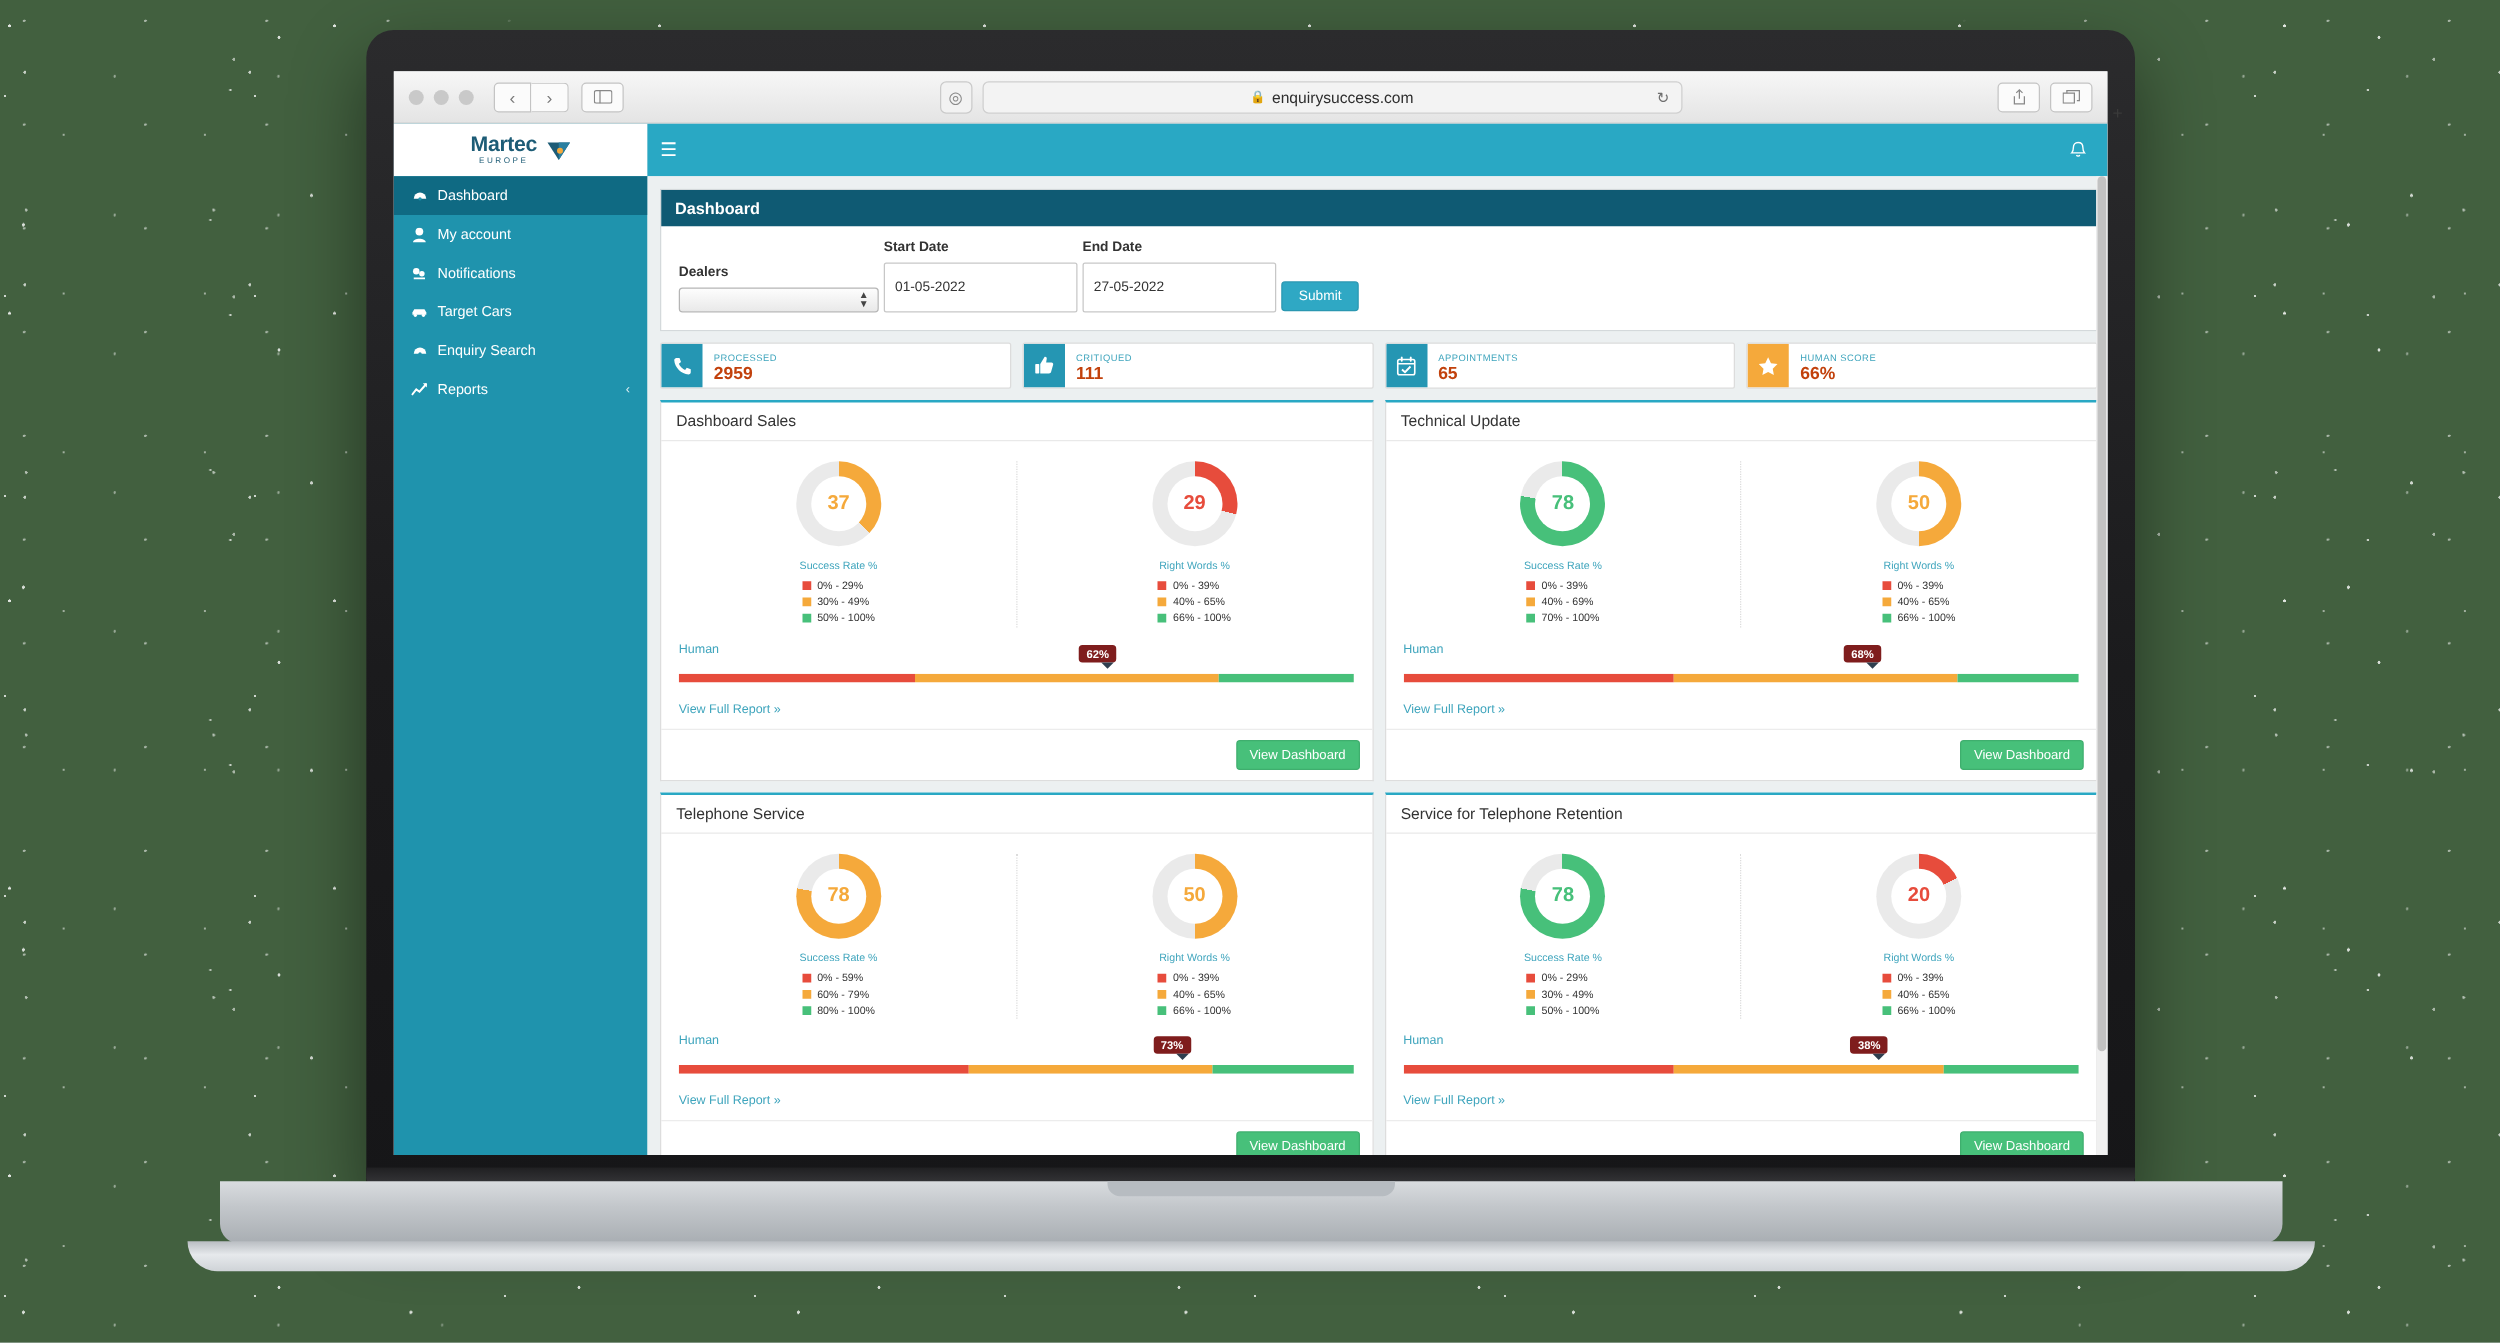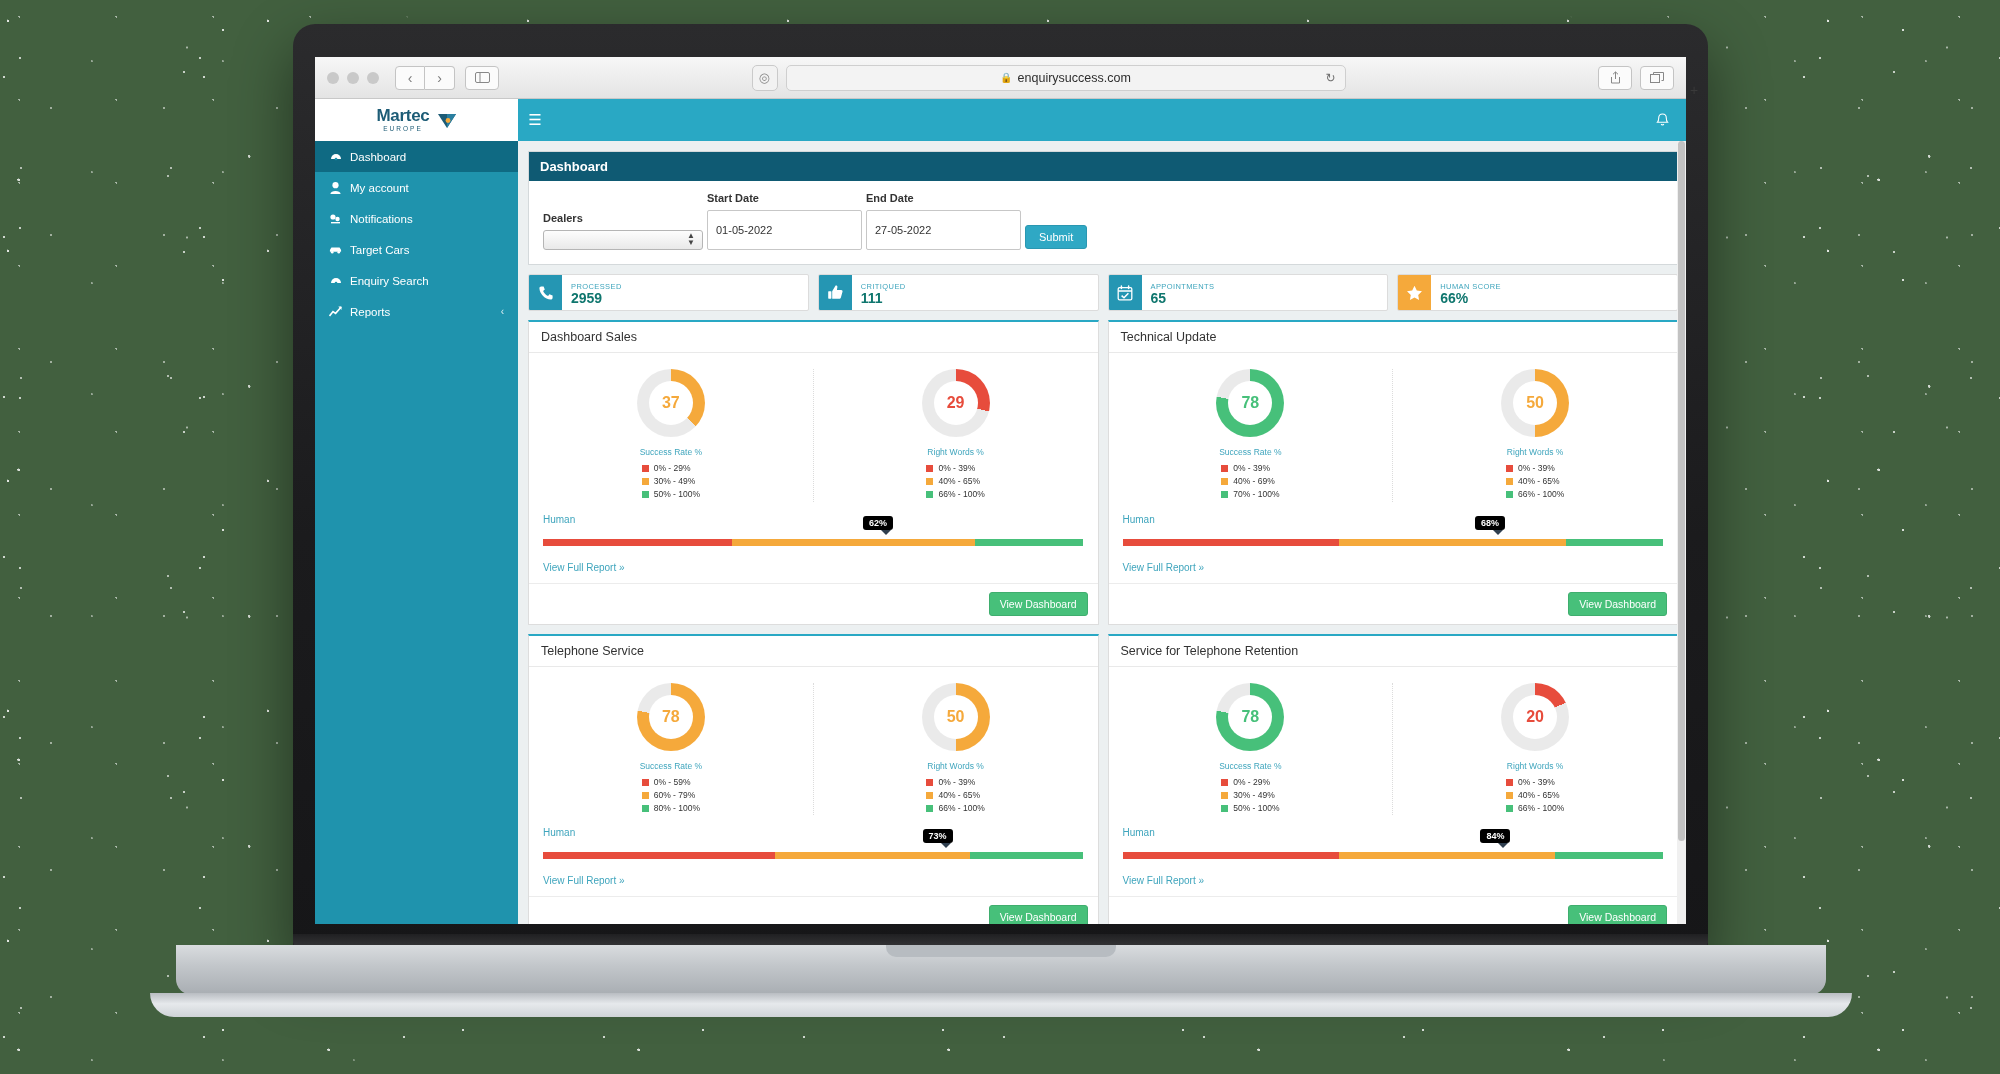--- a/index.html
+++ b/index.html
@@ -156,21 +156,21 @@
 
   
   #stats{display:flex;gap:9px;margin-bottom:9px;}
   .stat{
     flex:1;background:#fff;border:1px solid #dcdcdc;border-radius:2px;
     display:flex;align-items:stretch;height:37px;overflow:hidden;
   }
   .stat .icon{width:33px;display:flex;align-items:center;justify-content:center;color:#fff;font-size:15px;flex-shrink:0;}
   .stat .txt{padding:4px 0 0 9px;display:flex;flex-direction:column;justify-content:center;}
   .stat .cap{font-size:7.5px;color:#3fa5bd;letter-spacing:.4px;line-height:1;}
-  .stat .val{font-size:14px;font-weight:bold;color:#0f766e;line-height:1.15;}
+  .stat .val{font-size:14px;font-weight:bold;color:#c2410c;line-height:1.15;}
 
   
   #grid{display:flex;flex-wrap:wrap;gap:9px;}
   .card{width:calc(50% - 4.5px);background:#fff;border:1px solid #ddd;border-top:2px solid #29a8c4;}
   .card-title{padding:8px 12px;font-size:12.5px;color:#333;border-bottom:1px solid #e9e9e9;}
   .gauges{display:flex;padding:16px 0 6px;}
   .gauge{flex:1;display:flex;flex-direction:column;align-items:center;}
   .gauge + .gauge{border-left:1px dotted #dcdcdc;}
   .ring{width:68px;height:68px;border-radius:50%;display:flex;align-items:center;justify-content:center;position:relative;}
   .ring .hole{width:44px;height:44px;border-radius:50%;background:#fff;display:flex;align-items:center;justify-content:center;text-align:center;}
@@ -179,21 +179,21 @@
   .legend{margin-top:5px;font-size:8.5px;color:#333;line-height:1.55;}
   .legend div{display:flex;align-items:center;gap:5px;}
   .sw{width:7px;height:7px;display:inline-block;}
 
   .humanwrap{padding:6px 14px 0;}
   .humanlbl{font-size:10px;color:#3fa5bd;font-weight:normal;margin-bottom:14px;}
   .barwrap{position:relative;height:7px;margin-bottom:4px;}
   .bar{display:flex;height:7px;overflow:hidden;}
   .tip{
     position:absolute;top:-23px;transform:translateX(-50%);
-    background:#000000;color:#fff;font-size:9px;font-weight:bold;
+    background:#7f1d1d;color:#fff;font-size:9px;font-weight:bold;
     padding:2px 6px;border-radius:3px;white-space:nowrap;
   }
   .tip::after{
     content:"";position:absolute;left:60%;top:100%;
     border:5px solid transparent;border-top-color:#2f3f4f;border-bottom:none;
   }
   .reportlink{display:block;font-size:10px;color:#3fa5bd;padding:12px 14px 10px;text-decoration:none;}
   .cardfoot{border-top:1px solid #ececec;padding:8px 10px;display:flex;justify-content:flex-end;}
   .vdbtn{
     background:#47c07a;border:1px solid #3fae6e;color:#fff;font-size:10.5px;
@@ -664,21 +664,21 @@
                       <div>
                         <span class="sw" style="background:#47c07a"></span>
                         <span>66% - 100%</span>
                       </div>
                     </div>
                   </div>
                 </div>
                 <div class="humanwrap">
                   <div class="humanlbl">Human</div>
                   <div class="barwrap">
-                    <div class="tip" style="left:69%">84%</div>
+                    <div class="tip" style="left:69%">38%</div>
                     <div class="bar">
                       <span style="width:40%;background:#e74c3c"></span>
                       <span style="width:40%;background:#f5a93b"></span>
                       <span style="width:20%;background:#47c07a"></span>
                     </div>
                   </div>
                 </div>
                 <a class="reportlink" href="#">View Full Report »</a>
                 <div class="cardfoot">
                   <button class="vdbtn">View Dashboard</button>

